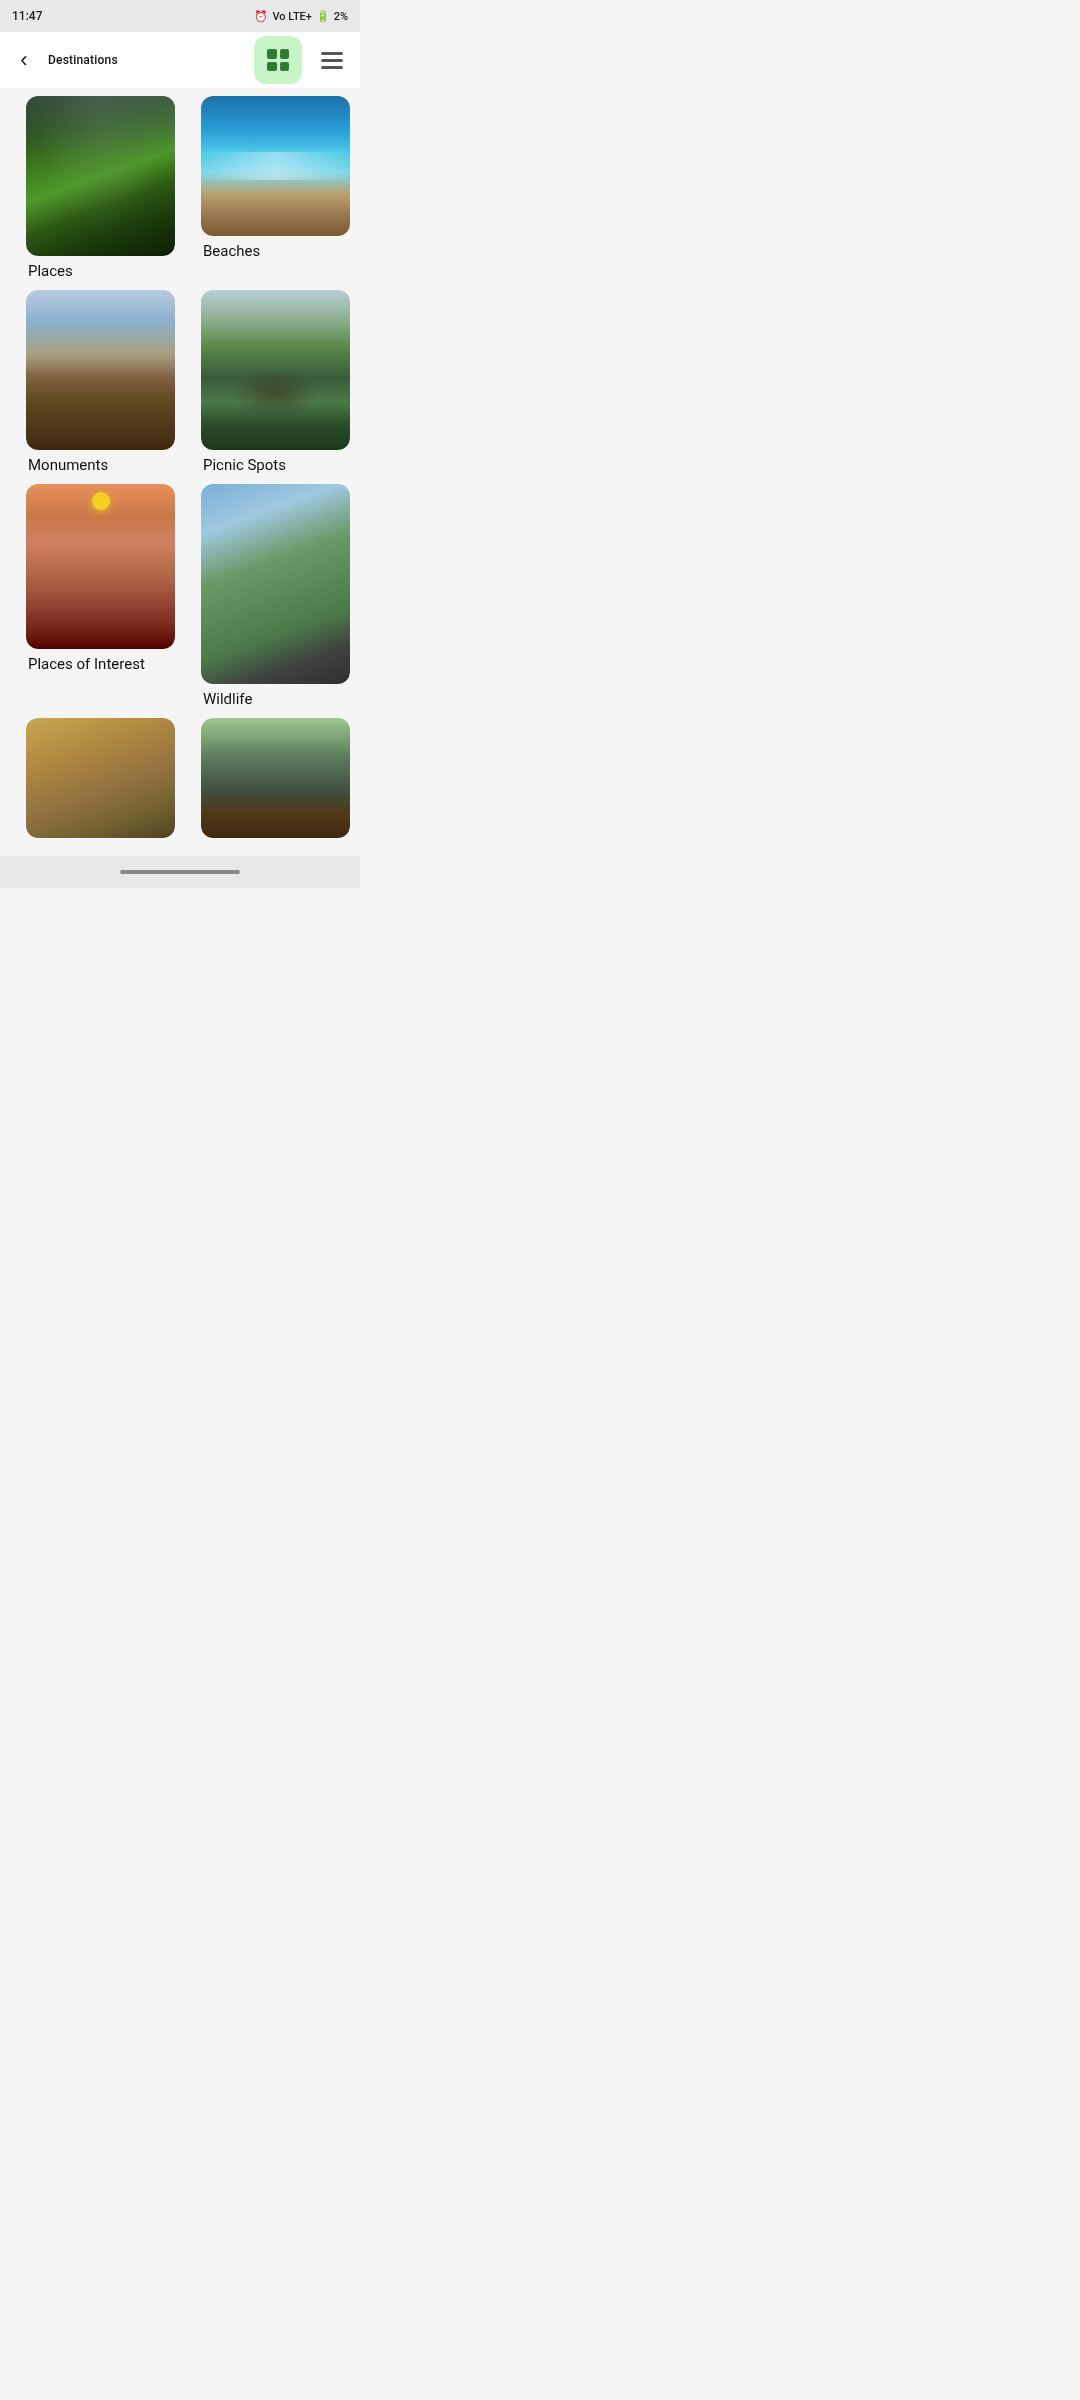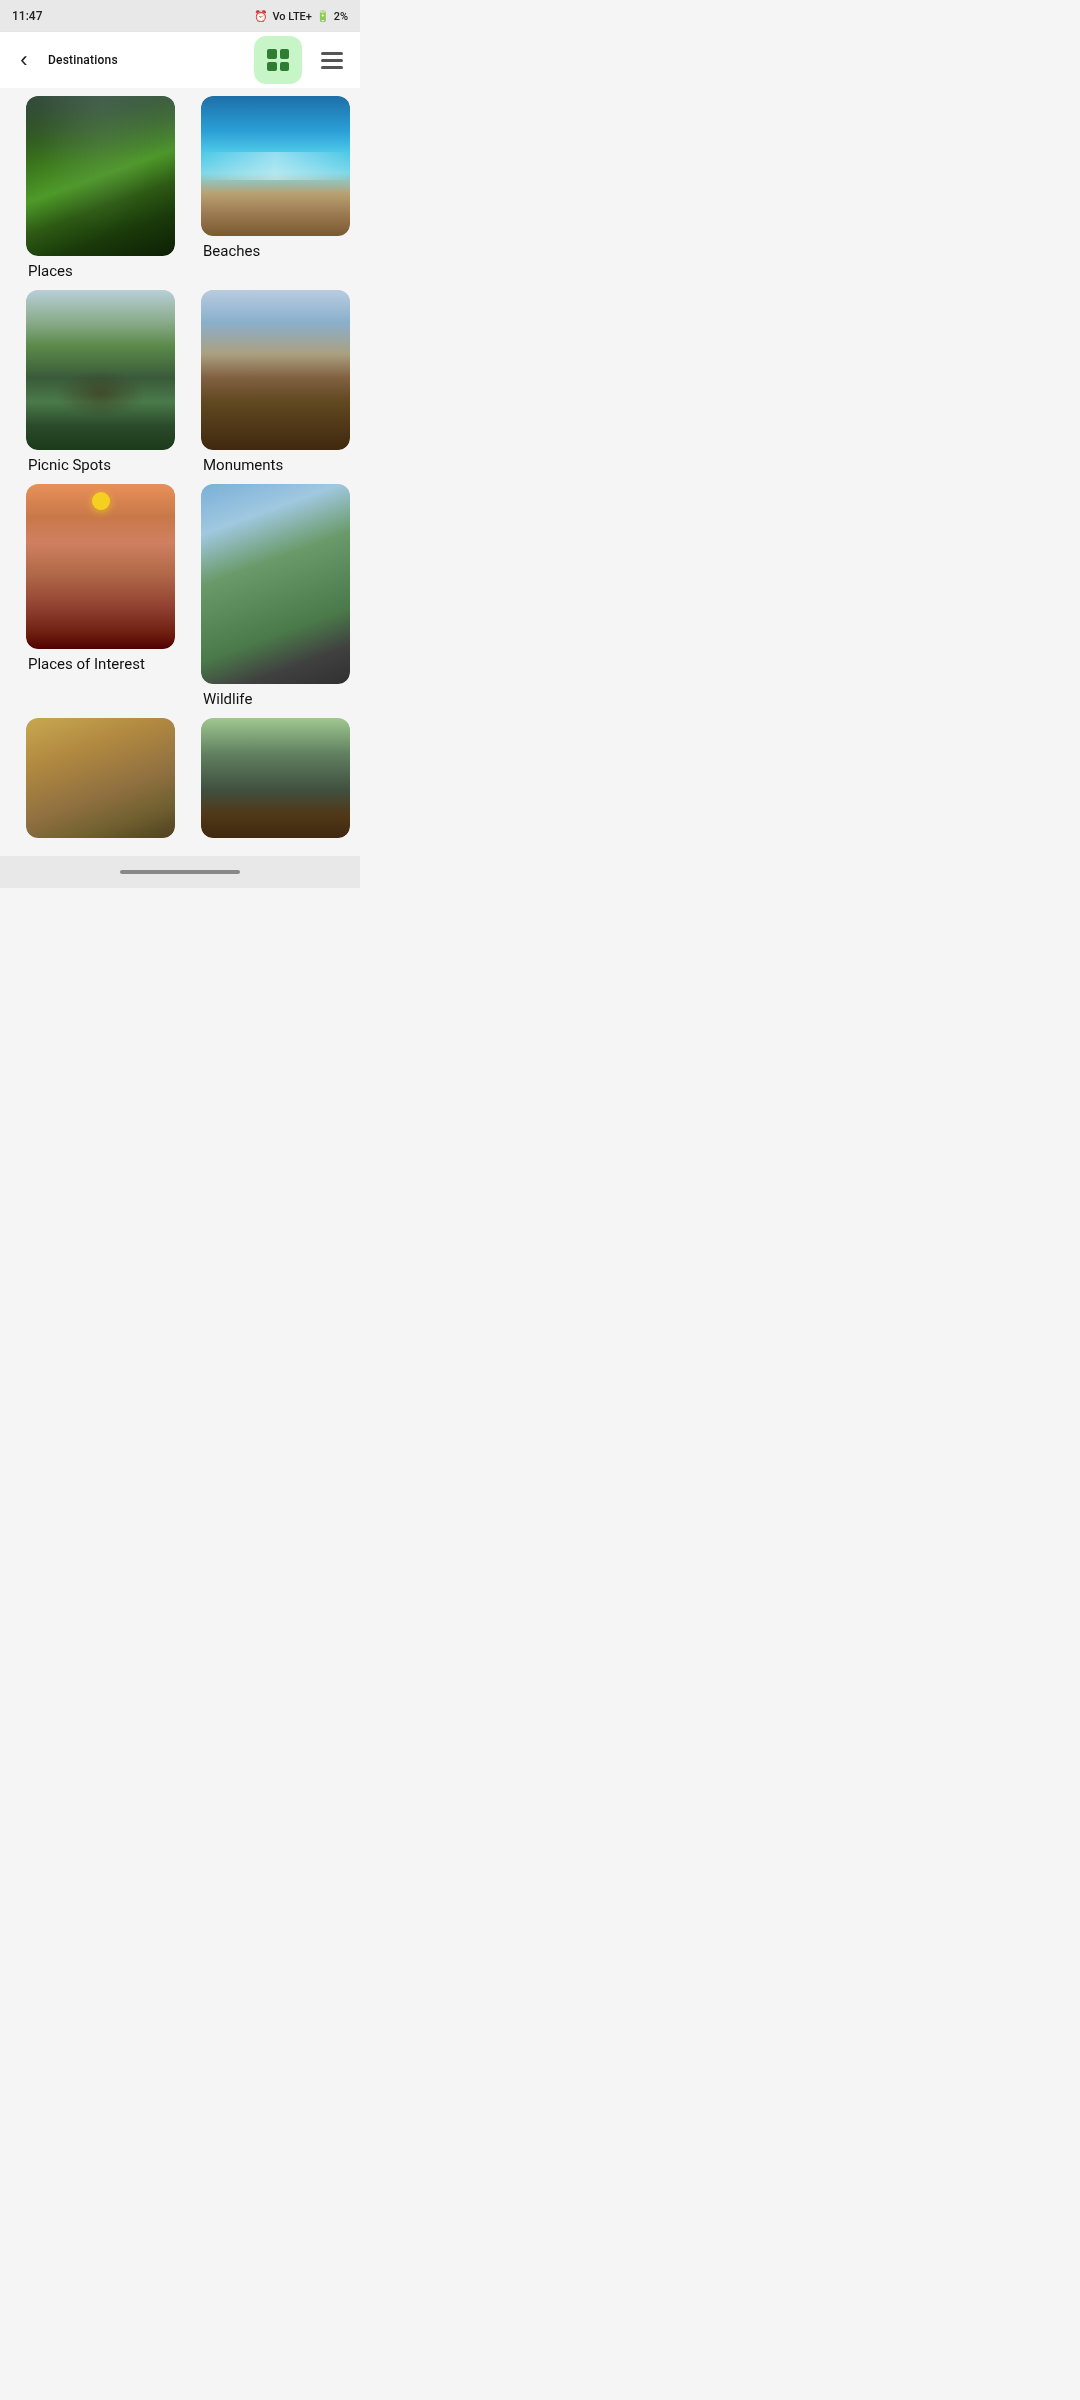--- a/index.html
+++ b/index.html
@@ -381,30 +381,30 @@
 
     <div class="dest-item">
       <div class="dest-image">
         <div class="img-beaches img-placeholder"></div>
       </div>
       <span class="dest-label">Beaches</span>
     </div>
 
     <div class="dest-item">
       <div class="dest-image">
+        <div class="img-monuments img-placeholder"></div>
+      </div>
+      <span class="dest-label">Monuments</span>
+    </div>
+
+    <div class="dest-item">
+      <div class="dest-image">
         <div class="img-picnic img-placeholder"></div>
       </div>
       <span class="dest-label">Picnic Spots</span>
-    </div>
-
-    <div class="dest-item">
-      <div class="dest-image">
-        <div class="img-monuments img-placeholder"></div>
-      </div>
-      <span class="dest-label">Monuments</span>
     </div>
 
     <div class="dest-item">
       <div class="dest-image">
         <div class="img-places img-placeholder"></div>
       </div>
       <span class="dest-label">Places of Interest</span>
     </div>
 
     <div class="dest-item">

